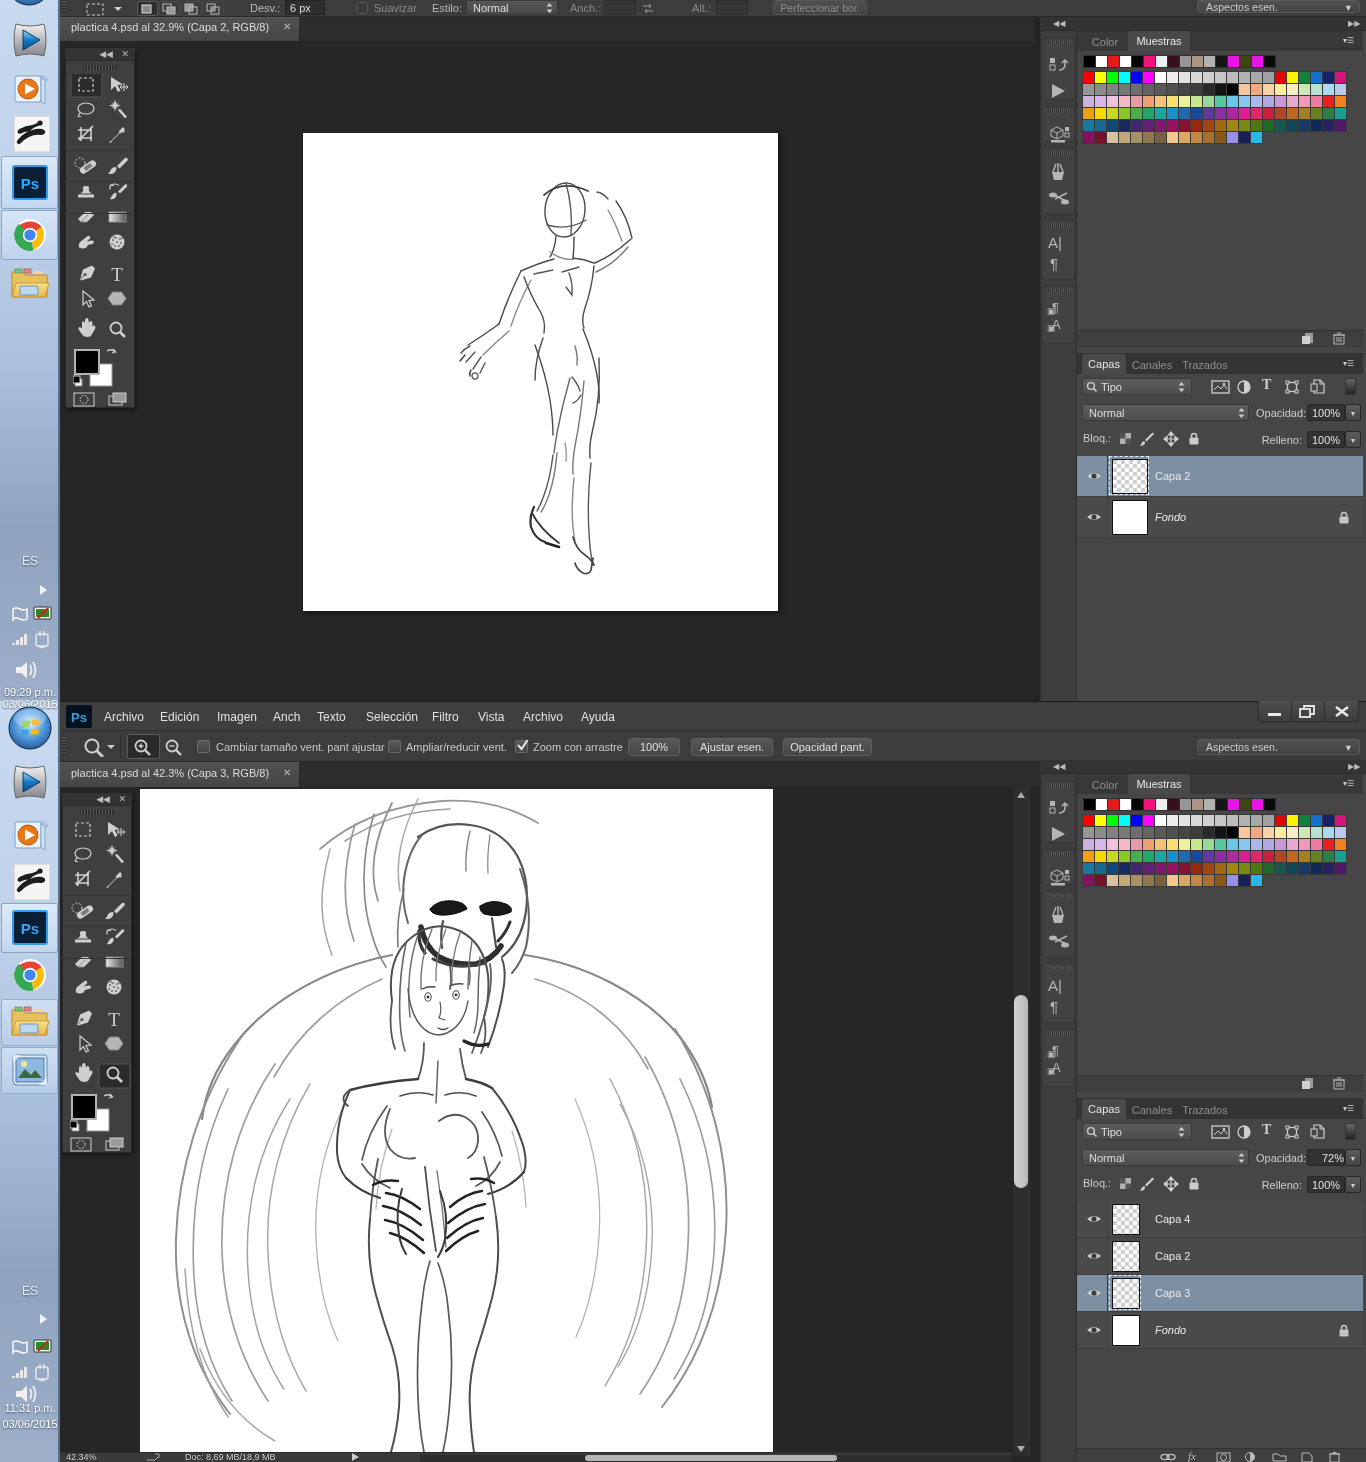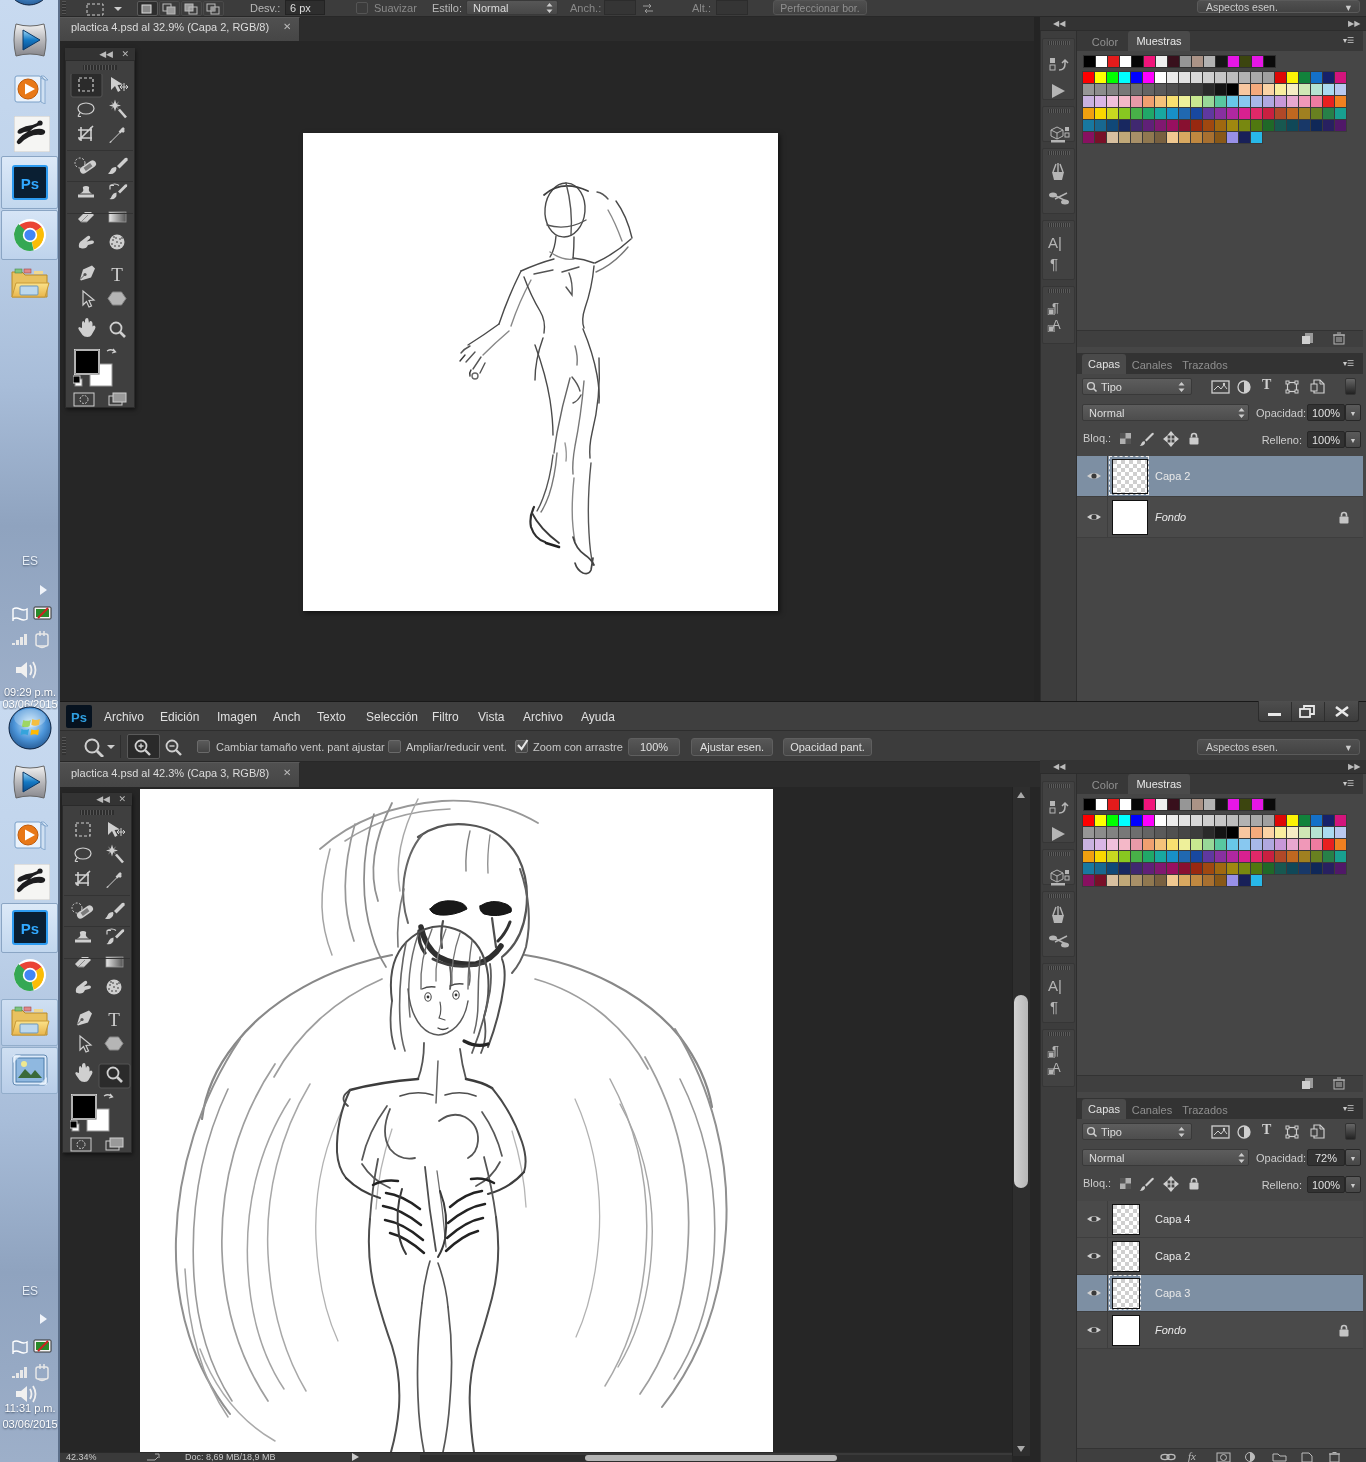--- a/index.html
+++ b/index.html
@@ -977,21 +977,21 @@
       <path d="M4 1 h6 l4 4 v9 h-10 z" fill="none" stroke="#cfcfcf" stroke-width="1.2"></path>
       <path d="M10 1 v4 h4" fill="none" stroke="#cfcfcf"></path>
       <rect x="1" y="5" width="6" height="7" fill="#464646" stroke="#cfcfcf"></rect>
     </svg>
     <div style="position:absolute;left:1345px;top:1123px;width:11px;height:17px;background:linear-gradient(#666,#222);border:1px solid #333;border-radius:2px"></div>
     <div style="position:absolute;left:1082px;top:1149px;width:167px;height:17px;background:linear-gradient(#5d5d5d,#4d4d4d);border:1px solid #393939;border-radius:2px;color:#ddd;font-size:11px;line-height:16px"><span style="margin-left:6px">Normal</span></div>
     <svg style="position:absolute;left:1237px;top:1152px" width="9" height="12" viewBox="0 0 9 12">
       <path d="M4.5 1 l3 3.5 h-6 z M4.5 11 l-3 -3.5 h6 z" fill="#ccc"></path>
     </svg>
     <div style="position:absolute;left:1256px;top:1150px;width:50px;height:16px;color:#ccc;font-size:11px;line-height:16px">Opacidad:</div>
-    <div style="position:absolute;left:1307px;top:1149px;width:38px;height:17px;background:#323232;border:1px solid #272727;border-radius:2px;color:#e0e0e0;font-size:11px;line-height:16px;text-align:center">72%</div>
+    <div style="position:absolute;left:1307px;top:1149px;width:38px;height:17px;background:#323232;border:1px solid #272727;border-radius:2px;color:#e0e0e0;font-size:11px;line-height:16px;text-align:right">72%</div>
     <div style="position:absolute;left:1345px;top:1149px;width:16px;height:17px;background:linear-gradient(#5a5a5a,#474747);border:1px solid #272727;border-radius:2px;color:#ccc;font-size:7px;text-align:center;line-height:17px">▼</div>
     <div style="position:absolute;left:1083px;top:1177px;color:#ccc;font-size:11px">Bloq.:</div>
     <svg style="position:absolute;left:1119px;top:1177px" width="14" height="14" viewBox="0 0 14 14">
       <rect x="1" y="1" width="11" height="11" fill="#b0b0b0"></rect>
       <rect x="1" y="1" width="5.5" height="5.5" fill="#555"></rect>
       <rect x="6.5" y="6.5" width="5.5" height="5.5" fill="#555"></rect>
     </svg>
     <svg style="position:absolute;left:1139px;top:1176px" width="16" height="16" viewBox="0 0 16 16">
       <path d="M13 2 l-7 7 1.5 1.5 7 -7 q1 -2.5 -1.5 -1.5 z" fill="#cfcfcf"></path>
       <path d="M5.5 10 q-2.5 0.5 -3 2.2 -0.5 1.8 -1.8 2.2 q2.6 0.8 4.2 -0.6 1.3 -1.1 1.1 -2.3 z" fill="#cfcfcf"></path>

